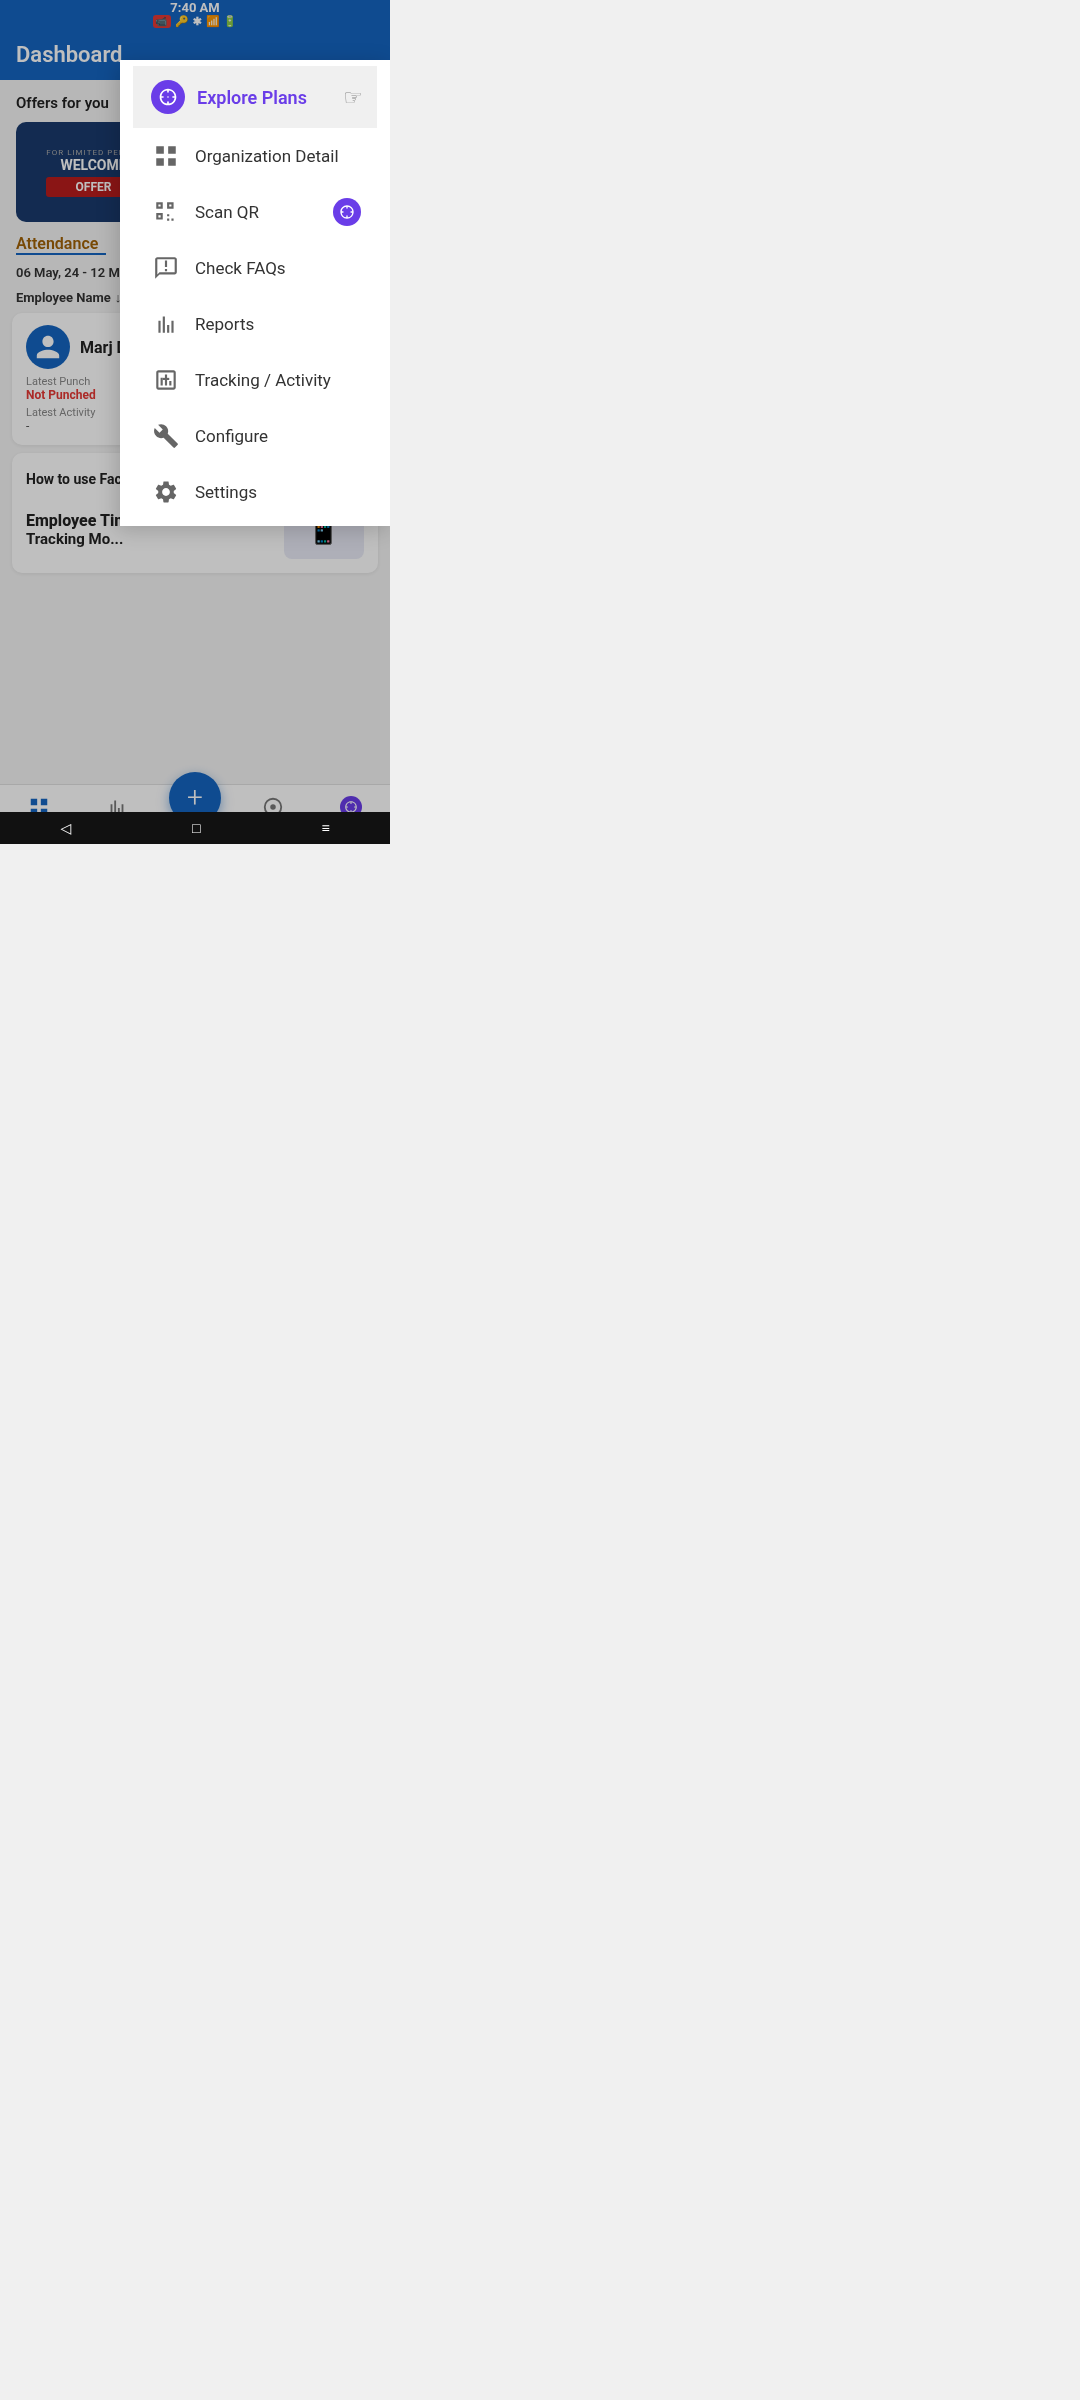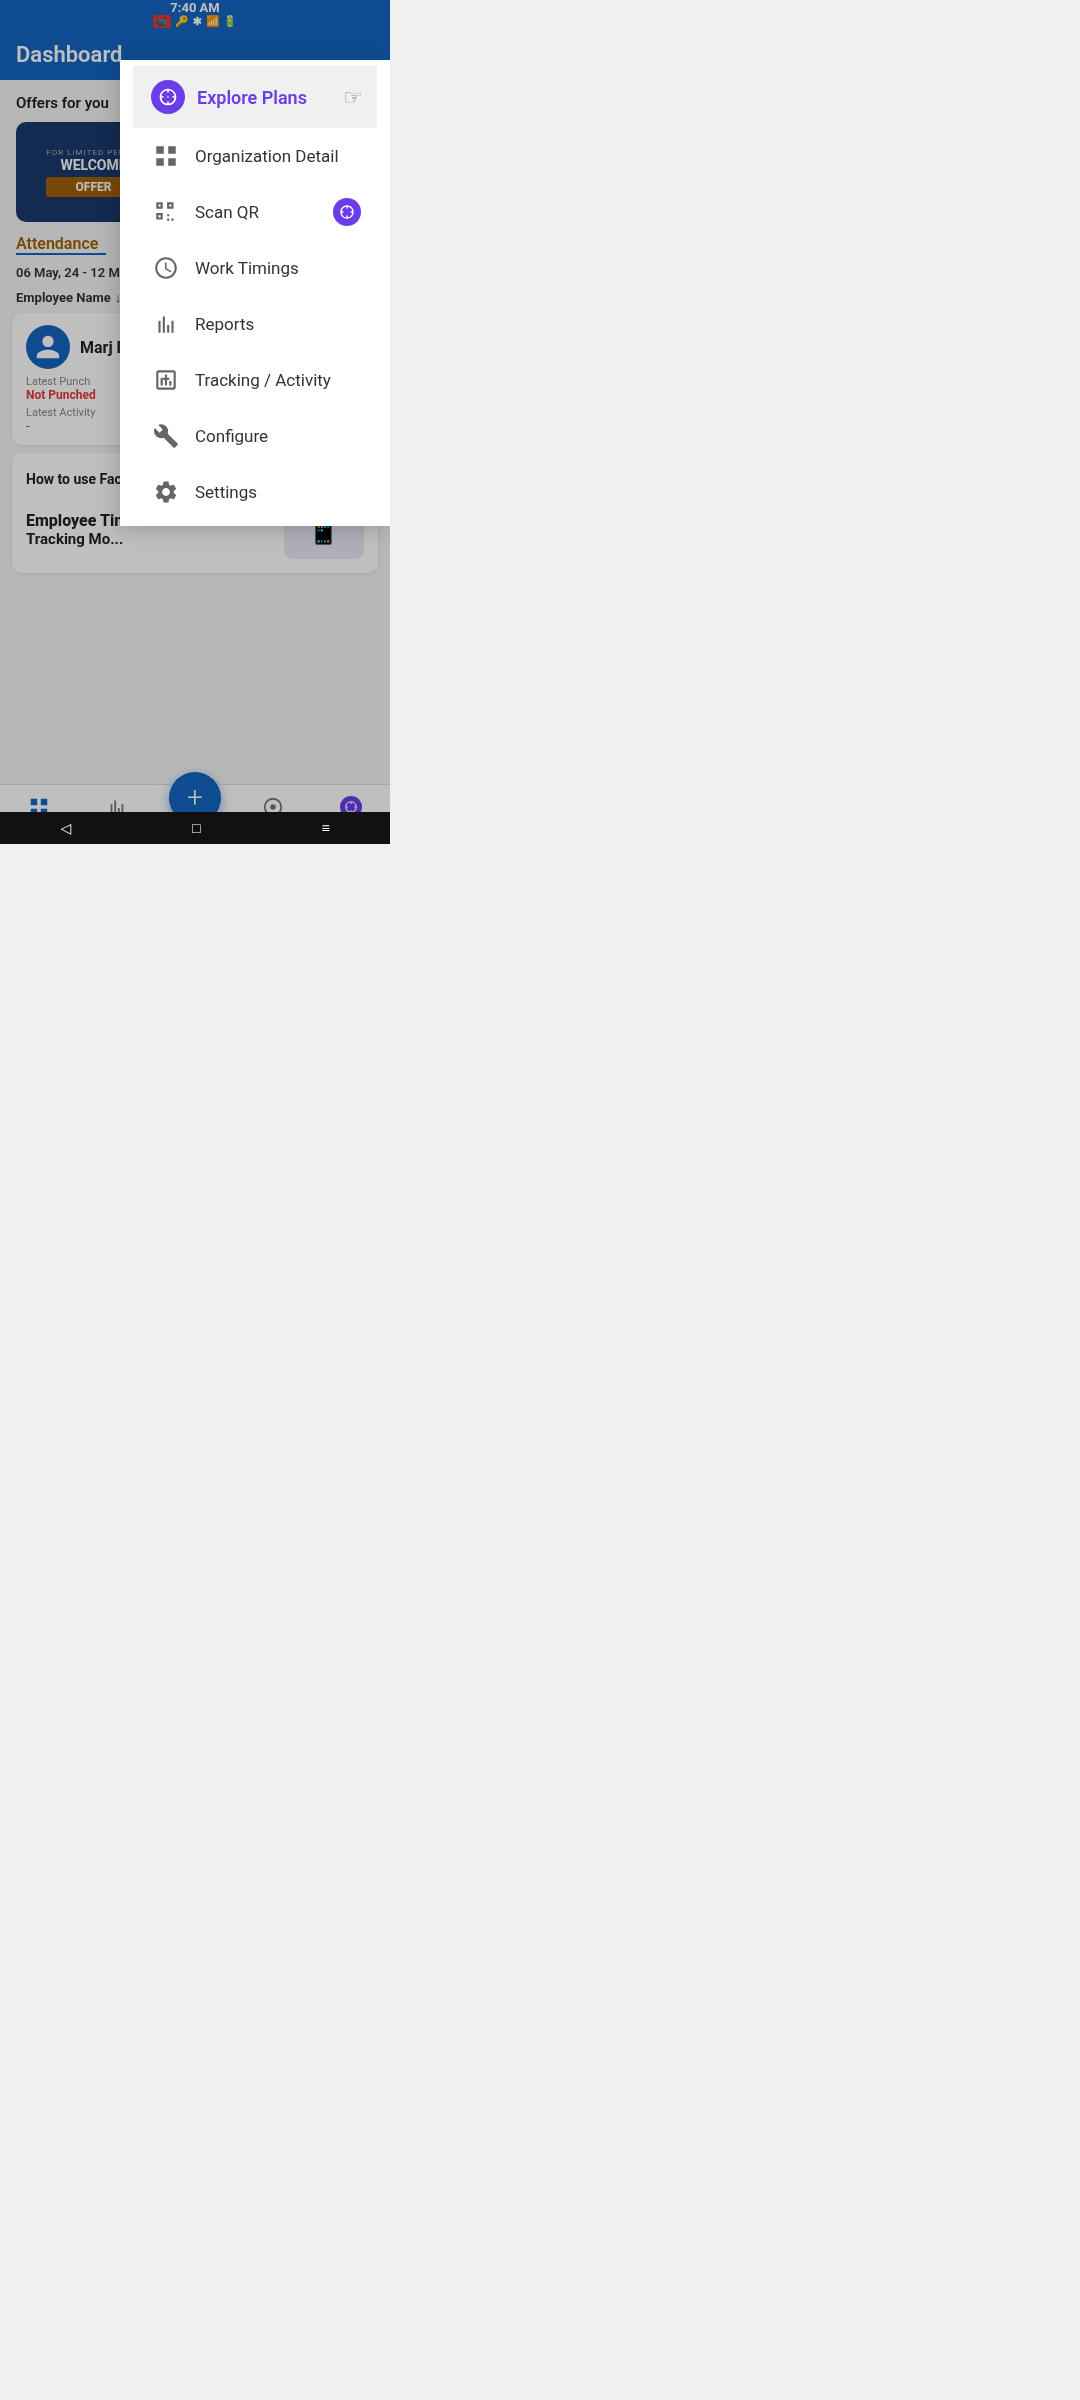--- a/index.html
+++ b/index.html
@@ -70,21 +70,21 @@
       height: 100px;
       background: #1a3a6c;
       border-radius: 10px;
       overflow: hidden;
       display: flex;
       align-items: center;
       justify-content: center;
       position: relative;
     }
     .offer-badge {
-      background: #a16207;
+      background: #b91c1c;
       color: white;
       padding: 3px 8px;
       border-radius: 3px;
       font-size: 12px;
       font-weight: 700;
       margin-top: 4px;
     }
     .for-limited {
       font-size: 8px;
       color: #aaa;
@@ -419,29 +419,29 @@
       </svg>
     </div>
     <span class="menu-label">Scan QR</span>
     <div class="premium-badge">
       <svg viewBox="0 0 24 24" xmlns="http://www.w3.org/2000/svg">
         <path d="M12 2C6.48 2 2 6.48 2 12s4.48 10 10 10 10-4.48 10-10S17.52 2 12 2zm1 17.93V18c0-.55-.45-1-1-1s-1 .45-1 1v1.93C7.06 19.48 4.52 16.94 4.07 13H6c.55 0 1-.45 1-1s-.45-1-1-1H4.07C4.52 7.06 7.06 4.52 11 4.07V6c0 .55.45 1 1 1s1-.45 1-1V4.07C16.94 4.52 19.48 7.06 19.93 11H18c-.55 0-1 .45-1 1s.45 1 1 1h1.93c-.45 3.94-2.99 6.48-6.93 6.93z"></path>
       </svg>
     </div>
   </div>
 
-
-  <div class="menu-item">
-    <div class="menu-icon">
-      <svg viewBox="0 0 24 24" fill="#666" xmlns="http://www.w3.org/2000/svg">
-        <path d="M12 2C6.48 2 2 6.48 2 12s4.48 10 10 10 10-4.48 10-10S17.52 2 12 2zm0 18c-4.41 0-8-3.59-8-8s3.59-8 8-8 8 3.59 8 8-3.59 8-8 8zm.5-13H11v6l5.25 3.15.75-1.23-4.5-2.67V7z"></path>
-      </svg>
-    </div>
-    <span class="menu-label">Work Timings</span>
-  </div>
+  <div class="menu-item">
+    <div class="menu-icon">
+      <svg viewBox="0 0 24 24" fill="#666" xmlns="http://www.w3.org/2000/svg">
+        <path d="M20 2H4c-1.1 0-2 .9-2 2v18l4-4h14c1.1 0 2-.9 2-2V4c0-1.1-.9-2-2-2zm0 14H6l-2 2V4h16v12zM11 5h2v6h-2zm0 8h2v2h-2z"></path>
+      </svg>
+    </div>
+    <span class="menu-label">Check FAQs</span>
+  </div>
+
 
   <div class="menu-item">
     <div class="menu-icon">
       <svg viewBox="0 0 24 24" fill="#666" xmlns="http://www.w3.org/2000/svg">
         <path d="M5 9h2v11H5zm4-4h2v15H9zm4 8h2v7h-2zm4-4h2v11h-2z"></path>
       </svg>
     </div>
     <span class="menu-label">Reports</span>
   </div>
 

